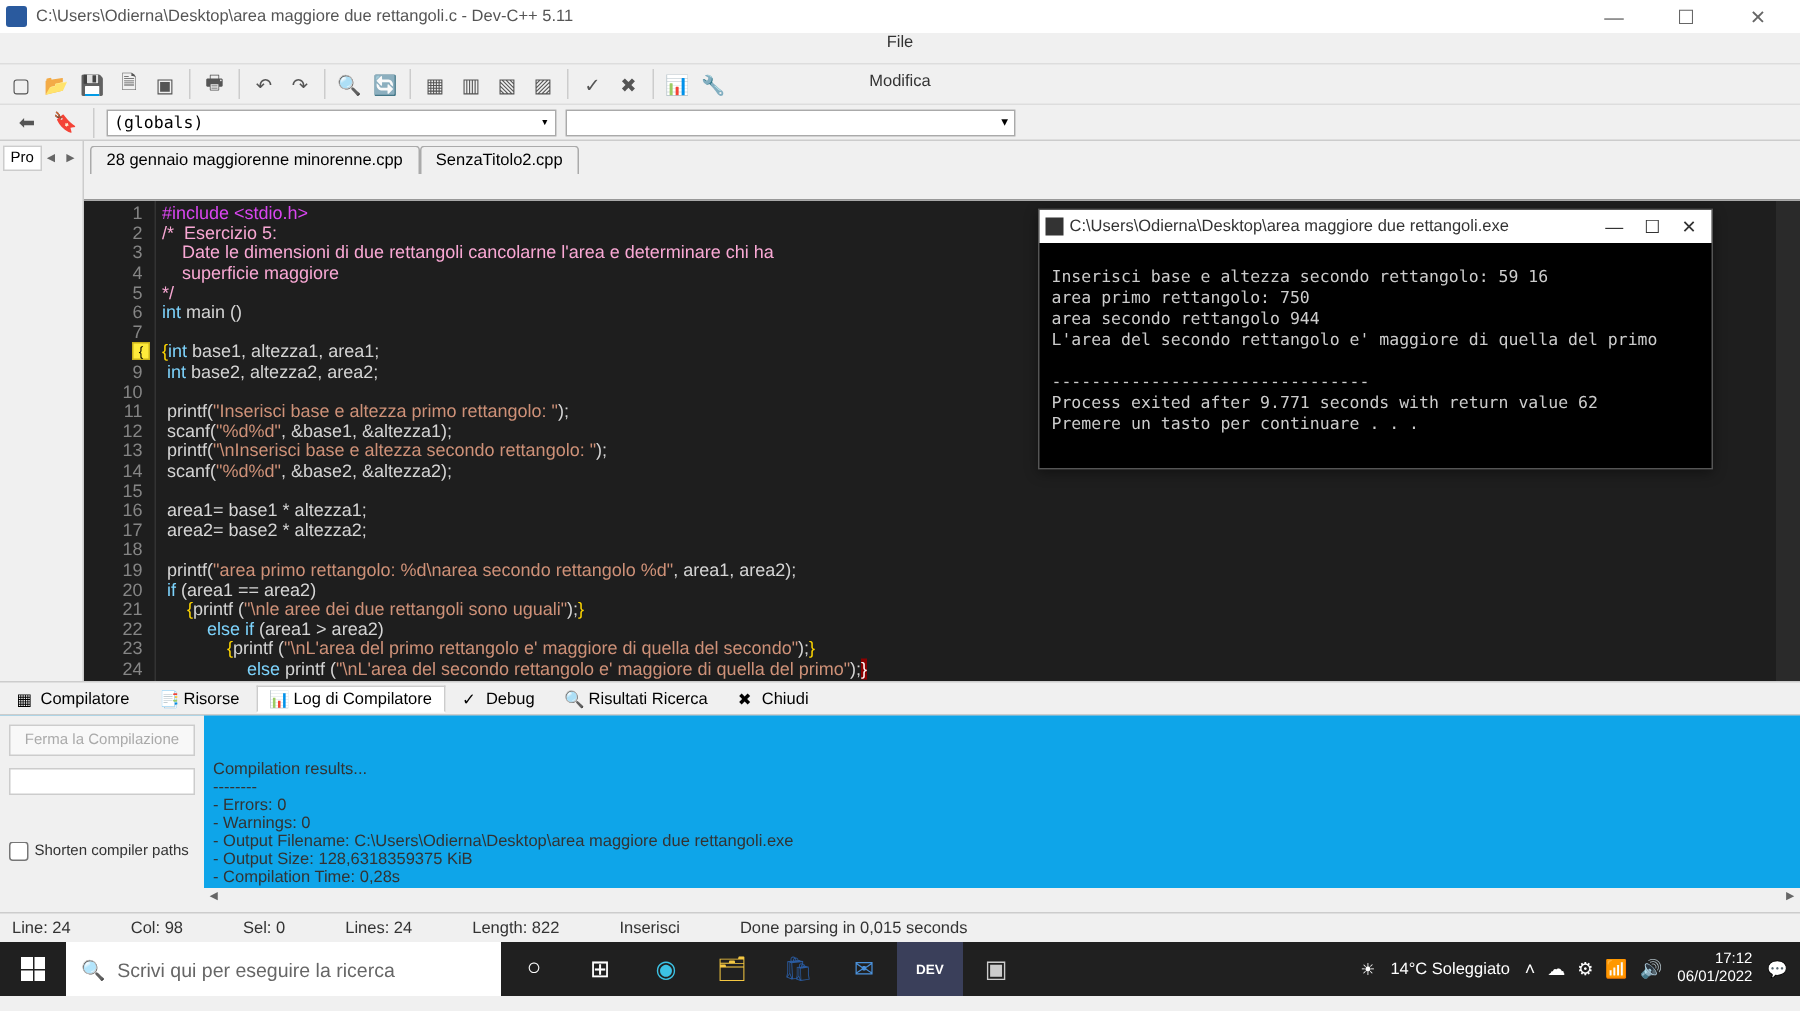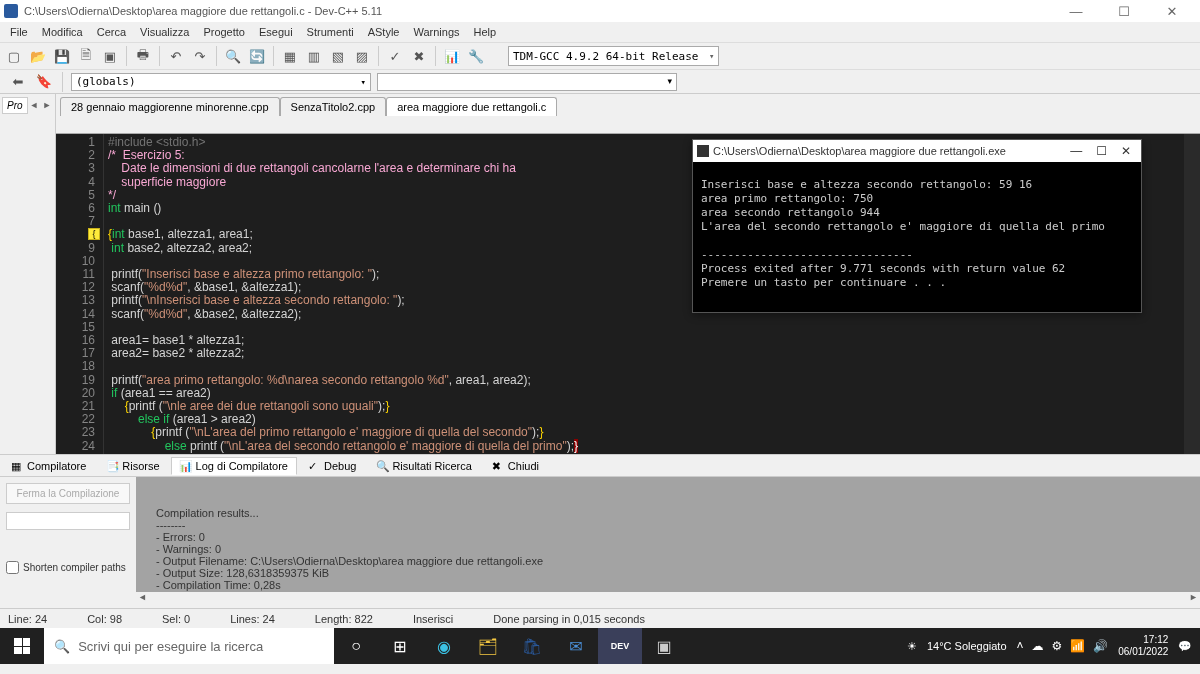--- a/index.html
+++ b/index.html
@@ -2,64 +2,64 @@
 <html><head>
 <meta charset="utf-8">
 <style>
 * { margin: 0; padding: 0; box-sizing: border-box; font-family: "Segoe UI", Tahoma, sans-serif; }
 body { width: 1200px; height: 674px; background: #f0f0f0; overflow: hidden; font-size: 12px; position: relative; }
 .titlebar { height: 22px; background: #fff; display: flex; align-items: center; padding: 0 4px; justify-content: space-between; }
 .titlebar-left { display: flex; align-items: center; gap: 6px; color: #555; font-size: 11px; }
 .title-icon { width: 14px; height: 14px; background: #2a5a9e; border-radius: 2px; display: inline-block; }
 .titlebar-right { display: flex; gap: 20px; color: #666; font-size: 13px; padding-right: 10px; align-items: center; }
 .win-btn { width: 28px; height: 18px; display: flex; align-items: center; justify-content: center; }
-.menubar { height: 20px; background: #f0f0f0; display: flex; align-items: center; gap: 14px; padding: 0 10px; font-size: 11px; color: #333; }
+.menubar { height: 20px; background: #f0f0f0; display: flex; align-items: center; gap: 14px; padding: 0 10px; font-size: 11px; color: #333; flex-direction: column; }
 .menubar span { cursor: default; }
 .toolbar { height: 28px; background: #f0f0f0; border-top: 1px solid #ddd; border-bottom: 1px solid #ddd; display: flex; align-items: center; gap: 4px; padding: 0 4px; }
 .tool-sep { width: 1px; height: 20px; background: #ccc; margin: 0 2px; }
 .tbtn { width: 20px; height: 20px; display: flex; align-items: center; justify-content: center; font-size: 13px; color: #555; border: 1px solid transparent; }
 .compiler-combo { height: 20px; border: 1px solid #aaa; background: #fff; font-family: Consolas, monospace; font-size: 11px; padding: 0 20px 0 4px; min-width: 210px; position: relative; display: flex; align-items: center; }
 .compiler-combo:after { content: "▾"; position: absolute; right: 4px; font-size: 9px; color: #666; }
 .secondbar { height: 24px; background: #f0f0f0; display: flex; align-items: center; gap: 6px; padding: 0 8px; border-bottom: 1px solid #ccc; }
 .globals-combo { flex: 0 0 300px; height: 18px; border: 1px solid #aaa; background: #fff; font-family: Consolas, monospace; font-size: 11px; padding: 0 4px; display: flex; align-items: center; position: relative; }
 .globals-combo:after { content: "▾"; position: absolute; right: 4px; font-size: 9px; }
 .func-combo { flex: 0 0 300px; height: 18px; border: 1px solid #aaa; background: #fff; position: relative; }
 .func-combo:after { content: "▾"; position: absolute; right: 4px; top: 2px; font-size: 9px; }
 .side-and-main { display: flex; height: 360px; }
 .sidepanel { width: 56px; background: #f0f0f0; border-right: 1px solid #ccc; display: flex; flex-direction: column; font-size: 10px; }
-.side-tabs { display: flex; height: 22px; align-items: center; padding-left: 2px; gap: 0; font-style: italic; }
+.side-tabs { display: flex; height: 22px; align-items: center; padding-left: 2px; gap: 0; }
 .side-tab { padding: 2px 4px; border: 1px solid #ccc; background: #fff; font-size: 10px; }
 .side-arrows { display: flex; gap: 0; }
 .side-arrows span { font-size: 9px; padding: 0 2px; color: #666; }
 .mainpanel { flex: 1; display: flex; flex-direction: column; background: #f0f0f0; position: relative; gap: 17px; }
 .filetabs { height: 22px; display: flex; align-items: flex-end; padding-left: 4px; gap: 0; background: #f0f0f0; }
 .filetab { padding: 3px 10px; border: 1px solid #aaa; border-bottom: none; background: #f0f0f0; font-size: 11px; border-radius: 3px 3px 0 0; }
 .filetab.active { background: #fff; }
 .editor { flex: 1; background: #1e1e1e; display: flex; font-family: Consolas, "Courier New", monospace; font-size: 12px; overflow: hidden; position: relative; border-top: 1px solid #aaa; }
 .gutter { width: 48px; background: #1e1e1e; color: #858585; text-align: right; padding: 2px 8px 2px 2px; line-height: 13.2px; white-space: pre; border-right: 1px solid #333; }
 .code { flex: 1; padding: 2px 4px; line-height: 13.2px; white-space: pre; overflow: hidden; }
-.c-inc { color: #737373; } .c-cmt { color: #f9a8d4; } .c-kw { color: #22c55e; } .c-str { color: #ce9178; } .c-txt { color: #d4d4d4; } .c-brace { color: #ffd700; } .c-redbg { background: #8b0000; color: #fff; }
+.c-inc { color: #d946ef; } .c-cmt { color: #f9a8d4; } .c-kw { color: #7dd3fc; } .c-str { color: #ce9178; } .c-txt { color: #d4d4d4; } .c-brace { color: #ffd700; } .c-redbg { background: #8b0000; color: #fff; }
 .scrollbar-v { width: 16px; background: #2a2a2a; }
 .gutter-mark { position: absolute; left: 32px; width: 12px; height: 12px; background: #ffeb3b; border: 1px solid #c9b11a; font-size: 9px; display: flex; align-items: center; justify-content: center; color: #000; }
 .console-window { position: absolute; left: 636px; top: 5px; width: 450px; height: 174px; background: #000; border: 1px solid #555; z-index: 5; box-shadow: 0 2px 8px rgba(0,0,0,.4); }
 .console-titlebar { height: 22px; background: #fff; display: flex; align-items: center; justify-content: space-between; padding: 0 4px; font-size: 11px; color: #333; }
 .console-titlebar-left { display: flex; align-items: center; gap: 4px; }
 .console-icon { width: 12px; height: 12px; background: #333; display: inline-block; }
 .console-btns { display: flex; gap: 14px; font-size: 12px; color: #333; padding-right: 6px; }
 .console-body { padding: 16px 4px 4px 8px; color: #ccc; font-family: Consolas, monospace; font-size: 11px; line-height: 14px; white-space: pre-wrap; }
 .bottom-tabs { height: 22px; background: #f0f0f0; border-top: 1px solid #ccc; display: flex; align-items: center; gap: 2px; padding: 0 2px; font-size: 11px; position: relative; }
 .btab { padding: 2px 8px; display: flex; align-items: center; gap: 4px; border: 1px solid transparent; }
 .btab.active { background: #fff; border: 1px solid #ccc; border-bottom-color: #fff; }
 .bicon { width: 12px; height: 12px; display: inline-block; }
-.bottom-panel { height: 132px; display: flex; background: #a3a3a3; border-top: 1px solid #ccc; }
+.bottom-panel { height: 132px; display: flex; background: #0ea5e9; border-top: 1px solid #ccc; }
 .bp-left { width: 136px; background: #f0f0f0; padding: 6px; display: flex; flex-direction: column; gap: 8px; font-size: 10px; }
 .bp-btn { padding: 4px 6px; border: 1px solid #ccc; background: #f8f8f8; color: #aaa; text-align: center; font-size: 10px; }
 .bp-input { height: 18px; border: 1px solid #ccc; background: #fff; }
 .bp-check { display: flex; align-items: center; gap: 4px; font-size: 10px; color: #333; margin-top: 23px; }
-.bp-right { flex: 1; font-family: Consolas, monospace; font-size: 11px; padding: 4px 20px; color: #333; white-space: pre; overflow: hidden; position: relative; }
+.bp-right { flex: 1; font-family: Consolas, monospace; font-size: 11px; padding: 4px 6px; color: #333; white-space: pre; overflow: hidden; position: relative; }
 .bp-scroll { position: absolute; bottom: 0; left: 0; right: 0; height: 16px; background: #f0f0f0; display: flex; justify-content: space-between; padding: 0 2px; font-size: 9px; color: #666; }
 .statusbar { height: 20px; background: #f0f0f0; border-top: 1px solid #ccc; display: flex; align-items: center; font-size: 11px; color: #333; gap: 40px; padding: 0 8px; }
 .taskbar { height: 36px; background: #202020; display: flex; align-items: center; justify-content: space-between; color: #fff; font-size: 11px; }
 .taskbar-left { display: flex; align-items: center; height: 100%; }
 .start-btn { width: 44px; height: 100%; display: flex; align-items: center; justify-content: center; background: #202020; }
 .win-logo { width: 16px; height: 16px; display: grid; grid-template-columns: 1fr 1fr; grid-template-rows: 1fr 1fr; gap: 1px; }
 .win-logo span { background: #fff; }
 .search-box { width: 290px; height: 100%; background: #fff; display: flex; align-items: center; gap: 8px; padding: 0 10px; color: #666; font-size: 13px; }
 .tb-icons { display: flex; height: 100%; align-items: center; gap: 0; }
 .tb-icon { width: 44px; height: 100%; display: flex; align-items: center; justify-content: center; font-size: 16px; }
@@ -114,21 +114,20 @@
   <span class="tbtn">▥</span>
   <span class="tbtn">▧</span>
   <span class="tbtn">▨</span>
   <span class="tool-sep"></span>
   <span class="tbtn">✓</span>
   <span class="tbtn">✖</span>
   <span class="tool-sep"></span>
   <span class="tbtn">📊</span>
   <span class="tbtn">🔧</span>
   <div style="width:14px"></div>
-  <div class="compiler-combo">TDM-GCC 4.9.2 64-bit Release</div>
 </div>
 
 <div class="secondbar">
   <span class="tbtn">⬅</span>
   <span class="tbtn">🔖</span>
   <span class="tool-sep"></span>
   <div class="globals-combo">(globals)</div>
   <div class="func-combo"></div>
 </div>
 
@@ -139,21 +138,20 @@
       <div class="side-arrows">
           <span>◄</span>
           <span>►</span>
         </div>
     </div>
   </div>
   <div class="mainpanel">
     <div class="filetabs" id="filetabs">
         <div class="filetab">28 gennaio maggiorenne minorenne.cpp</div>
         <div class="filetab">SenzaTitolo2.cpp</div>
-        <div class="filetab active">area maggiore due rettangoli.c</div>
       </div>
     <div class="editor">
       <div class="gutter" id="gutter"> 1
  2
  3
  4
  5
  6
  7
  8

